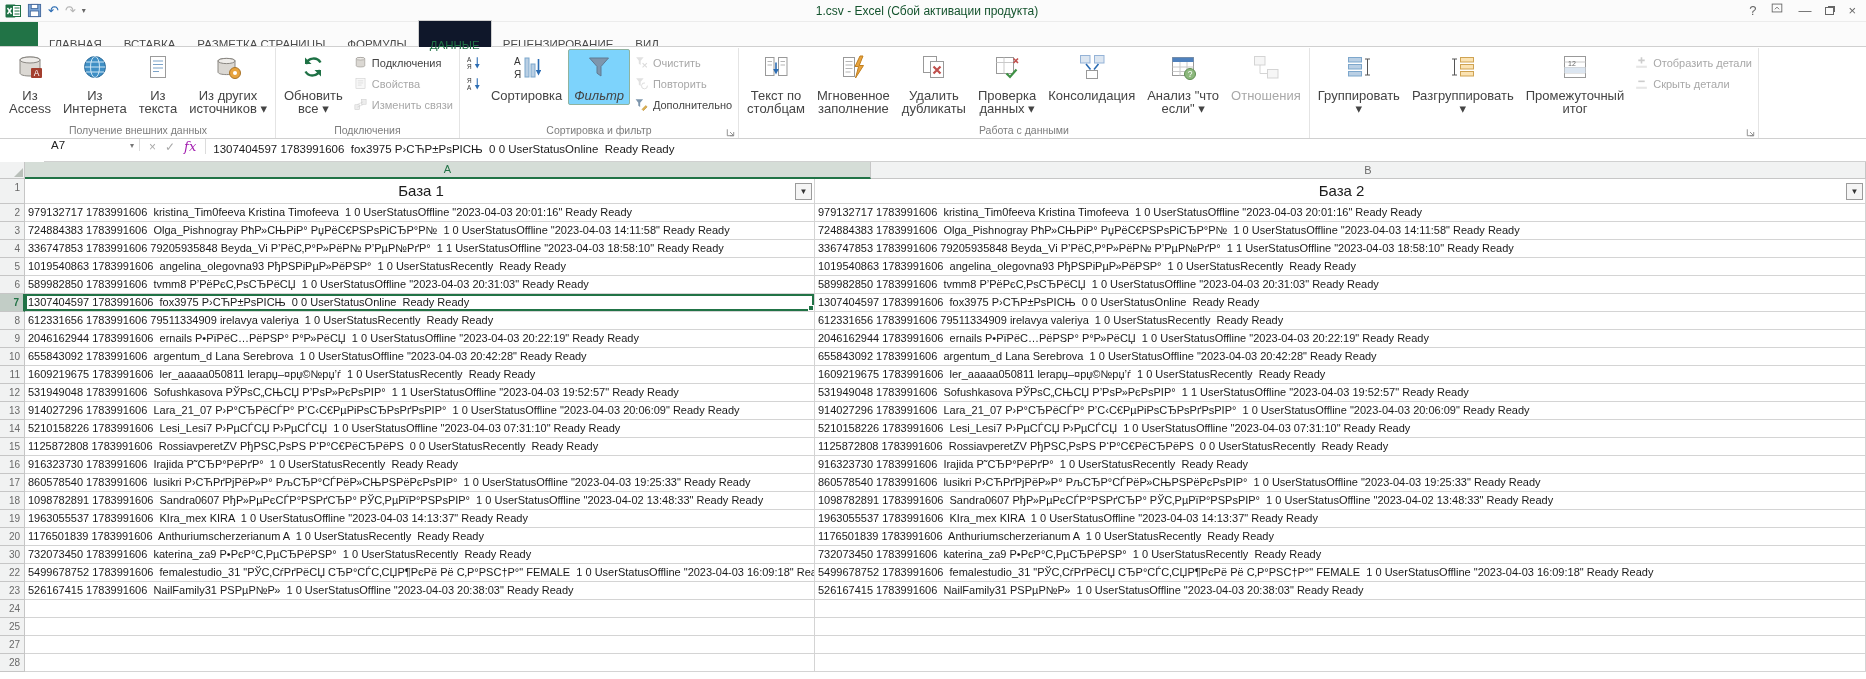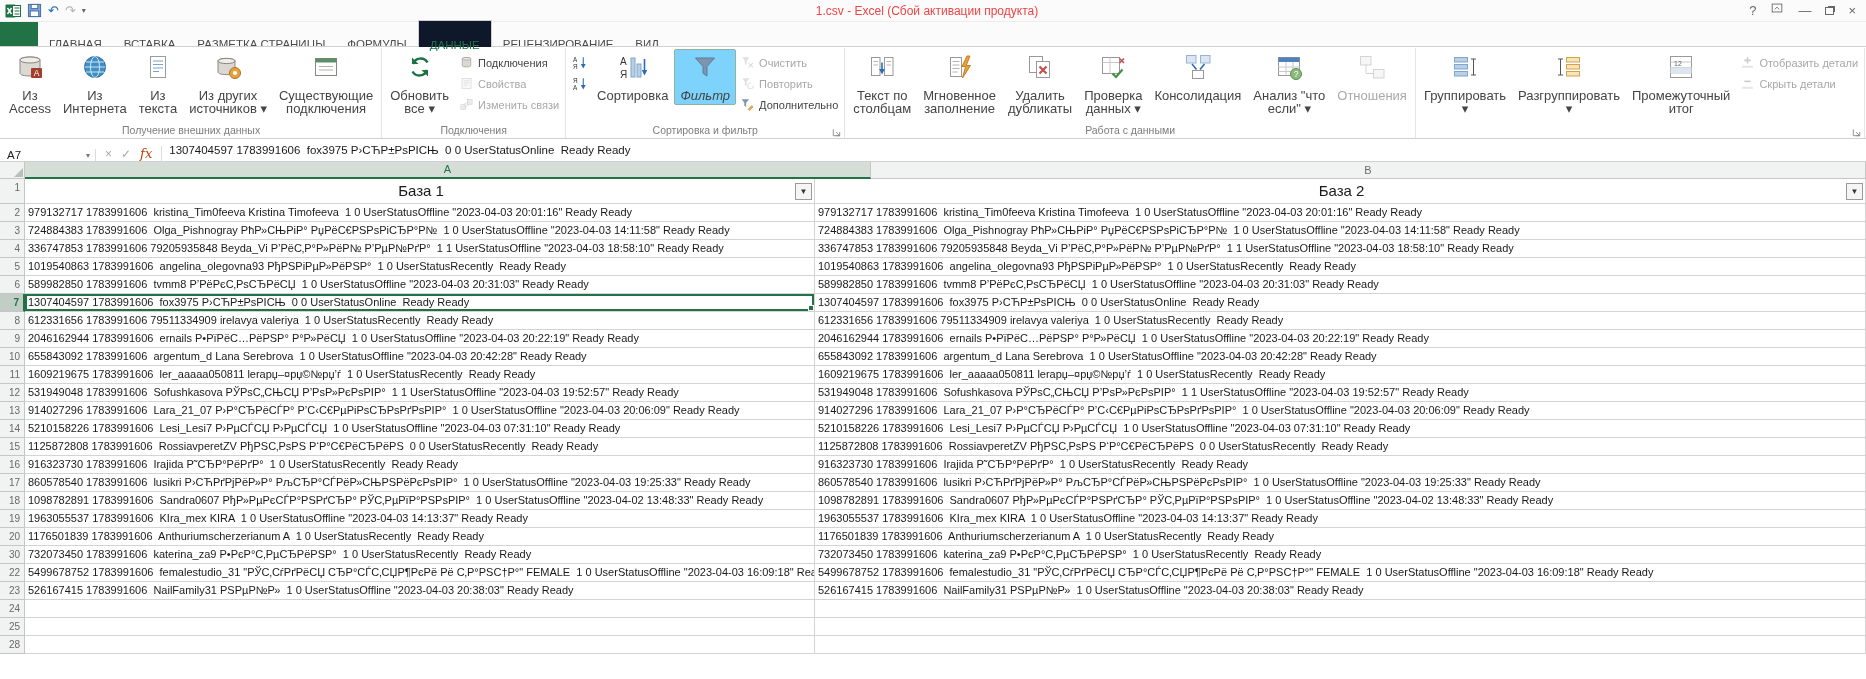--- a/index.html
+++ b/index.html
@@ -10,21 +10,21 @@
   }
   .app{ width:1866px; height:679px; display:flex; flex-direction:column; }
 
   
   .titlebar{ height:22px; background:#fbfbfb; display:flex; align-items:center; position:relative;
              border-bottom:1px solid #ececec; }
   .qat{ display:flex; align-items:center; gap:6px; padding-left:5px; z-index:2;}
   .qicon svg{ display:block; }
   .qtxt{ font-size:13px; line-height:16px; cursor:default;}
   .undo{ color:#2b6cb3; } .redo{ color:#b5b5b5; } .caret{ font-size:8px; color:#666; }
-  .title{ position:absolute; left:0; right:12px; text-align:center; font-size:12px; color:#ef4444; }
+  .title{ position:absolute; left:0; right:12px; text-align:center; font-size:12px; color:#14532d; }
   .winbtns{ margin-left:auto; display:flex; align-items:center; gap:14px; padding-right:10px; z-index:2; color:#666;}
   .winbtns span{ font-size:13px; line-height:18px; }
   .restore-shape{ display:inline-block; width:9px; height:8px; border:1px solid #666; box-shadow:2px -2px 0 -1px #666; }
 
   
   .tabrow{ height:24px; background:#fbfbfb; display:flex; align-items:flex-end; padding-left:0; }
   .tab{ height:23px; line-height:23px; padding:13px 11px; font-size:11.5px; color:#4a4a4a; cursor:default; white-space:nowrap;}
   .tab.file{ background:var(--green); color:#fff; padding:0 3px; height:40px; line-height:24px;}
   .tab.active{ background:#0f172a; color:var(--green); border:1px solid #d0d0d0; border-bottom:none;
                margin-bottom:-1px; height:24px; position:relative; z-index:3; }
@@ -39,26 +39,26 @@
   .rbig{ display:flex; flex-direction:column; align-items:center; justify-content:flex-start;
          padding:3px 5px 1px 5px; min-width:50px; text-align:center; border:1px solid transparent; border-radius:2px;}
   .rbig .rlab{ font-size:13px; line-height:12.5px; color:#444; margin-top:9px; white-space:nowrap;}
   .rbig.on{ background:#7dd3fc; border-color:#8fb3a0;font-style:italic; }
   .rstack{ display:flex; flex-direction:column; justify-content:flex-start; padding-top:3px;}
   .rsmall{ display:flex; align-items:center; gap:4px; height:21px; padding:0 4px; font-size:11px; color:#444; white-space:nowrap; border-radius:2px;}
   .dis, .dis .rlab, .rsmall.dis{ color:var(--dis) !important; }
   .dis svg{ filter:grayscale(1); opacity:.5; }
 
   
-  .fbar{ height:23px; background:#fff; border-bottom:1px solid #d0d0d0; display:flex; align-items:flex-end; }
+  .fbar{ height:23px; background:#fff; border-bottom:1px solid #d0d0d0; display:flex; align-items:flex-start;margin-left:44px; }
   .namebox{ width:96px; border-right:1px solid #dcdcdc; display:flex; align-items:center; padding-left:7px; font-size:11.5px; color:#222;}
   .nb-arrow{ margin-left:auto; padding-right:5px; font-size:8px; color:#777; }
   .fxbtns{ display:flex; align-items:center; gap:9px; padding:0 9px; border-right:1px solid #dcdcdc; }
   .fxb{ font-size:12px; color:#a9a9a9; }
-  .fx{ font-family:"DejaVu Serif", serif; font-style:italic; color:#c2410c; font-size:13px;}
+  .fx{ font-family:"DejaVu Serif", serif; font-style:italic; color:#a21caf; font-size:13px;}
   .fcontent{ flex:1; font-size:11.5px; line-height:21px; padding-left:7px; white-space:pre; overflow:hidden; color:#1a1a1a;}
 
   
   .sheet{ flex:1; overflow:hidden; background:#fff; }
   .hrow{ display:flex; height:17px; font-size:11px; }
   .corner{ width:25px; background:#f1f2f2; border-right:1px solid var(--hborder); border-bottom:1px solid var(--hborder); position:relative;}
   .corner::after{ content:""; position:absolute; right:1px; bottom:1px; border-left:9px solid transparent; border-bottom:9px solid #b9bfb9; }
   .ch{ text-align:center; line-height:16px; background:#f1f2f2; color:#6b6b6b;
        border-right:1px solid var(--hborder); border-bottom:1px solid var(--hborder); }
   .chA{ width:846px; } .chB{ flex:1; }
@@ -161,28 +161,20 @@
           </div>
           <div class="rbig">
             <svg class="ic" width="28" height="28" viewBox="0 0 28 28">
               <path d="M4 8c0-1.7 3.8-2.6 8.5-2.6S21 6.3 21 8v11c0 1.7-3.8 2.6-8.5 2.6S4 20.7 4 19z" fill="#dbd8d3" stroke="#8a8782"></path>
               <ellipse cx="12.5" cy="8" rx="8.5" ry="2.6" fill="#efedea" stroke="#8a8782"></ellipse>
               <circle cx="21" cy="20" r="5.5" fill="#e8a33d" stroke="#a8742a"></circle>
               <circle cx="21" cy="20" r="2" fill="#fff"></circle>
             </svg>
             <div class="rlab">Из других<br>источников ▾</div>
           </div>
-          <div class="rbig">
-            <svg class="ic" width="28" height="28" viewBox="0 0 28 28">
-              <rect x="3.5" y="5.5" width="21" height="17" fill="#fff" stroke="#8a8782"></rect>
-              <rect x="3.5" y="5.5" width="21" height="4" fill="#5a8f68"></rect>
-              <path d="M7 13.5h14M7 17h14" stroke="#b5b2ad"></path>
-            </svg>
-            <div class="rlab">Существующие<br>подключения</div>
-          </div>
         </div>
         <div class="rgl">Получение внешних данных</div>
       </div>
       <div class="rgroup">
         <div class="rbody">
           <div class="rbig">
             <svg class="ic" width="28" height="28" viewBox="0 0 28 28">
               <path d="M21.5 9.5A8 8 0 0 0 7 11" stroke="#1e7145" stroke-width="2.4" fill="none"></path>
               <path d="M6.5 18.5a8 8 0 0 0 14.5-1.5" stroke="#1e7145" stroke-width="2.4" fill="none"></path>
               <path d="M6 4.5v6.5h6.5z" fill="#1e7145"></path>
@@ -553,19 +545,24 @@
           <div class="rn">24</div>
           <div class="c ca"></div>
           <div class="c cb"></div>
         </div>
         <div class="r">
           <div class="rn">25</div>
           <div class="c ca"></div>
           <div class="c cb"></div>
         </div>
         <div class="r">
+          <div class="rn">27</div>
+          <div class="c ca"></div>
+          <div class="c cb"></div>
+        </div>
+        <div class="r">
           <div class="rn">28</div>
           <div class="c ca"></div>
           <div class="c cb"></div>
         </div>
       </div>
   </div>
 </div>
 
 </body></html>

